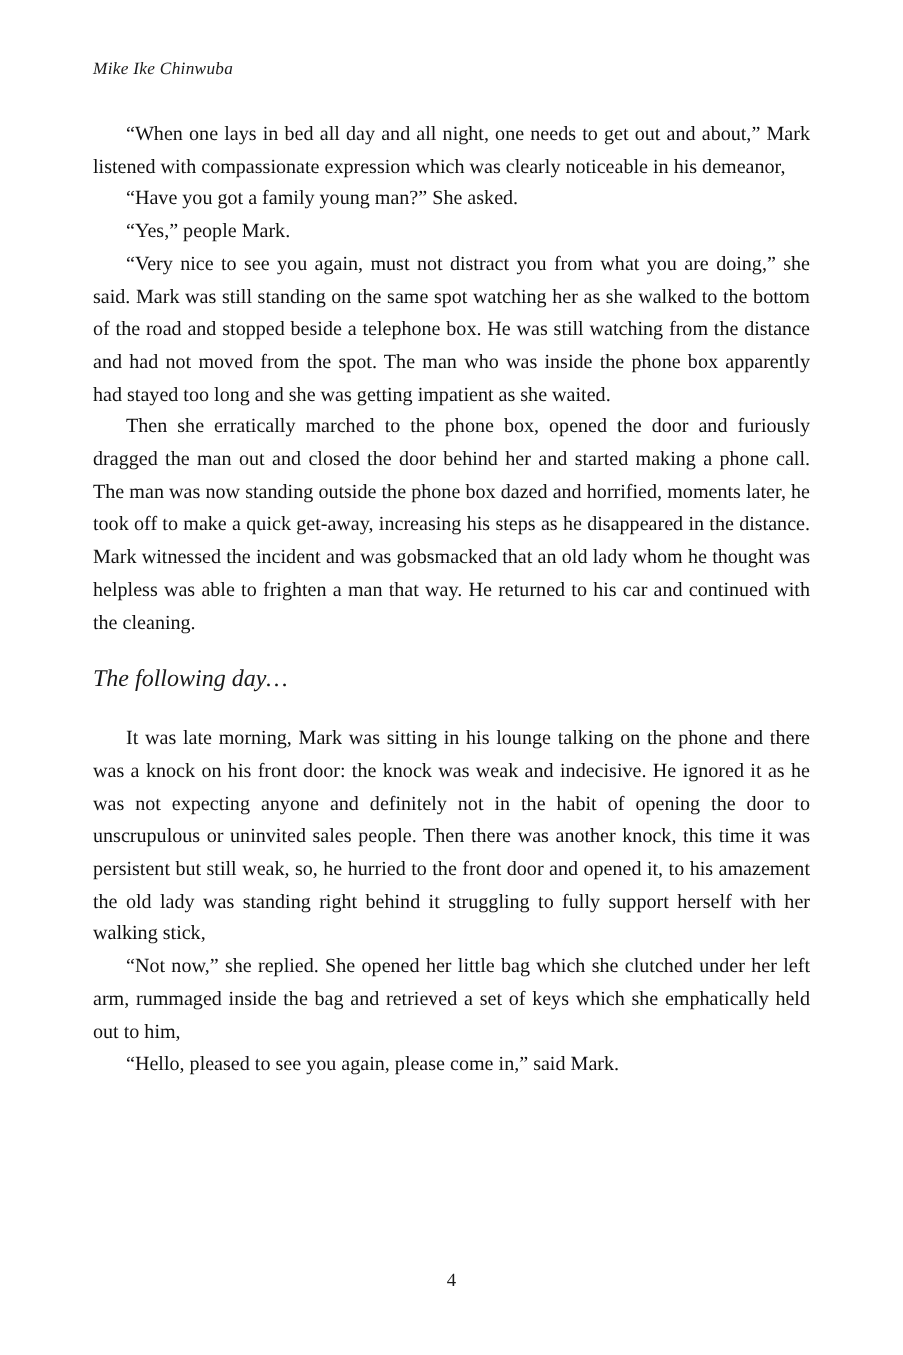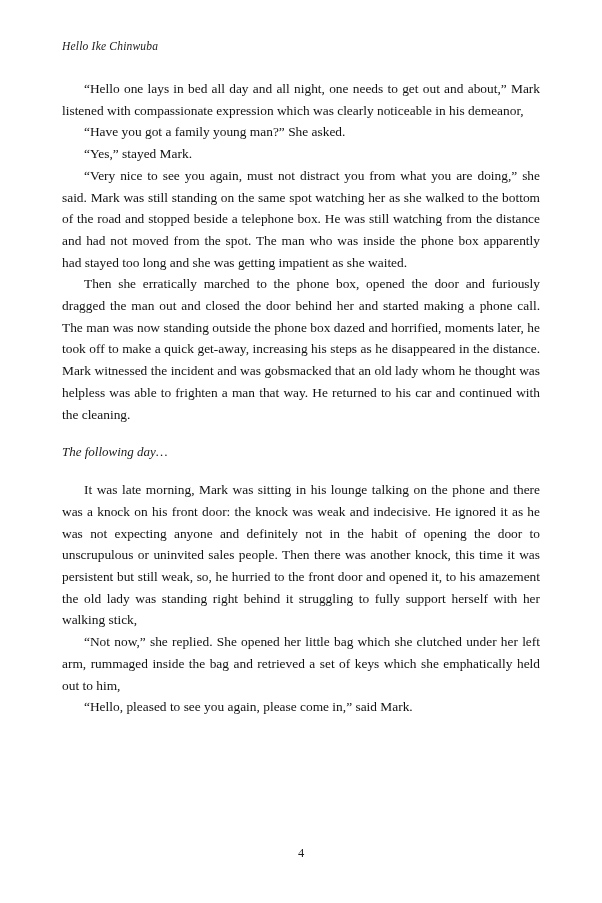--- a/index.html
+++ b/index.html
@@ -37,46 +37,46 @@
     text-align: justify;
     text-justify: inter-word;
     color: #111111;
   }
   .body-text p {
     margin: 0;
     text-indent: 22px;
   }
   .subhead {
     font-style: italic;
-    font-size: 13px;
+    font-size: 16px;
     margin: 19px 0 19px 0;
     text-align: left;
     text-indent: 0;
   }
   .folio {
     position: absolute;
     bottom: 42px;
     left: 0;
     width: 602px;
     text-align: center;
     font-size: 12.5px;
     color: #1a1a1a;
   }
 </style>
 </head>
 <body>
 
 <div class="page">
 
-  <div class="running-head">Hello Ike Chinwuba</div>
+  <div class="running-head">Mike Ike Chinwuba</div>
 
   <div class="body-text">
-    <p>“Hello one lays in bed all day and all night, one needs to get out and about,” Mark listened with compassionate expression which was clearly noticeable in his demeanor,</p>
+    <p>“When one lays in bed all day and all night, one needs to get out and about,” Mark listened with compassionate expression which was clearly noticeable in his demeanor,</p>
     <p>“Have you got a family young man?” She asked.</p>
-    <p>“Yes,” stayed Mark.</p>
+    <p>“Yes,” people Mark.</p>
     <p>“Very nice to see you again, must not distract you from what you are doing,” she said. Mark was still standing on the same spot watching her as she walked to the bottom of the road and stopped beside a telephone box. He was still watching from the distance and had not moved from the spot. The man who was inside the phone box apparently had stayed too long and she was getting impatient as she waited.</p>
     <p>Then she erratically marched to the phone box, opened the door and furiously dragged the man out and closed the door behind her and started making a phone call. The man was now standing outside the phone box dazed and horrified, moments later, he took off to make a quick get-away, increasing his steps as he disappeared in the distance. Mark witnessed the incident and was gobsmacked that an old lady whom he thought was helpless was able to frighten a man that way. He returned to his car and continued with the cleaning.</p>
   </div>
 
   <div class="subhead">The following day…</div>
 
   <div class="body-text">
     <p>It was late morning, Mark was sitting in his lounge talking on the phone and there was a knock on his front door: the knock was weak and indecisive. He ignored it as he was not expecting anyone and definitely not in the habit of opening the door to unscrupulous or uninvited sales people. Then there was another knock, this time it was persistent but still weak, so, he hurried to the front door and opened it, to his amazement the old lady was standing right behind it struggling to fully support herself with her walking stick,</p>
     <p>“Not now,” she replied. She opened her little bag which she clutched under her left arm, rummaged inside the bag and retrieved a set of keys which she emphatically held out to him,</p>
     <p>“Hello, pleased to see you again, please come in,” said Mark.</p>

